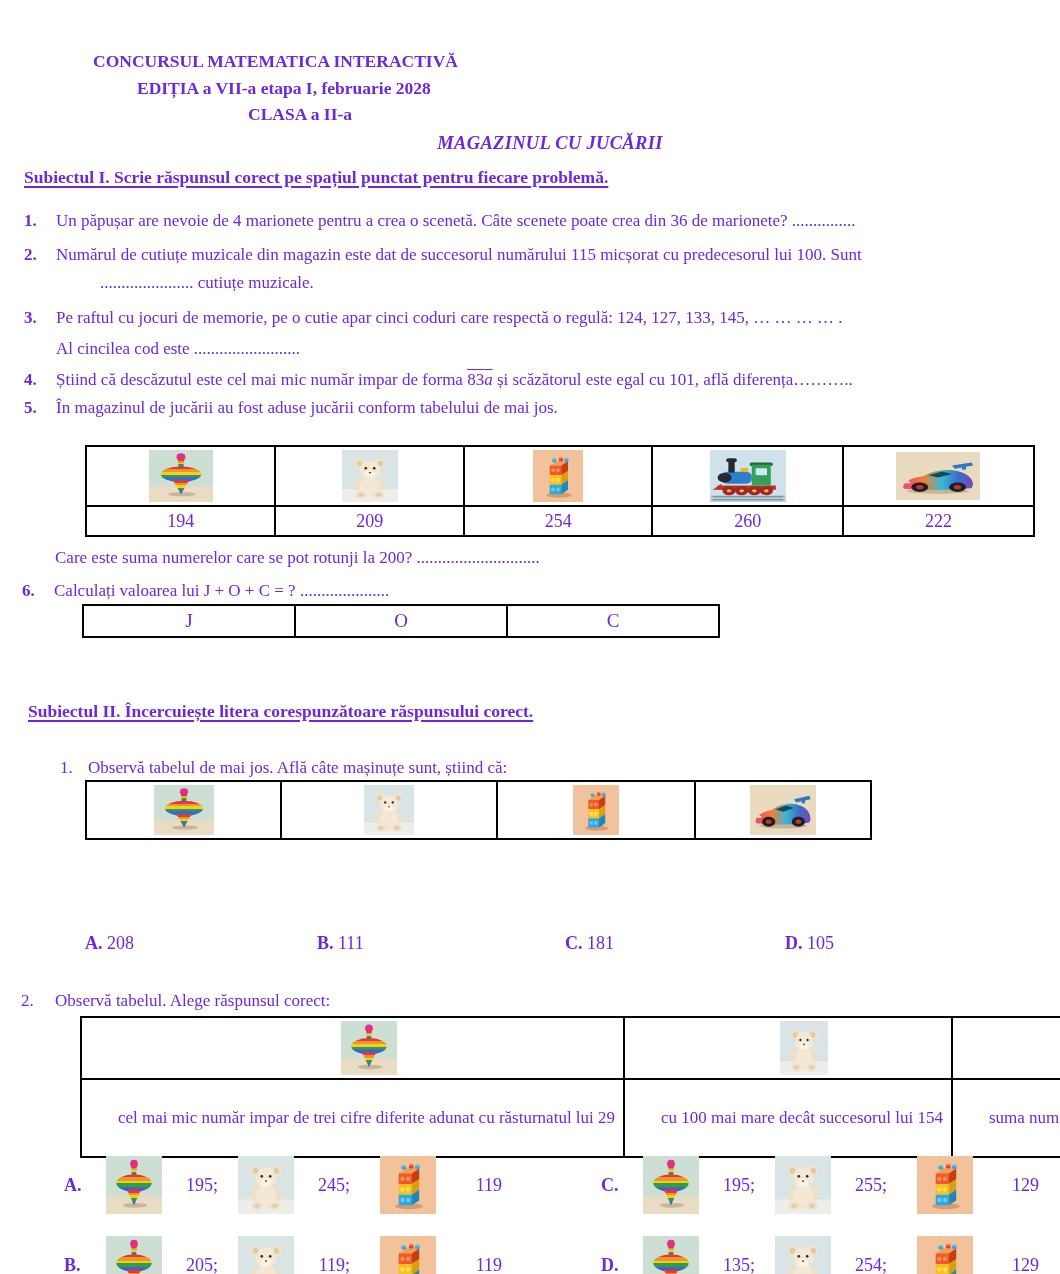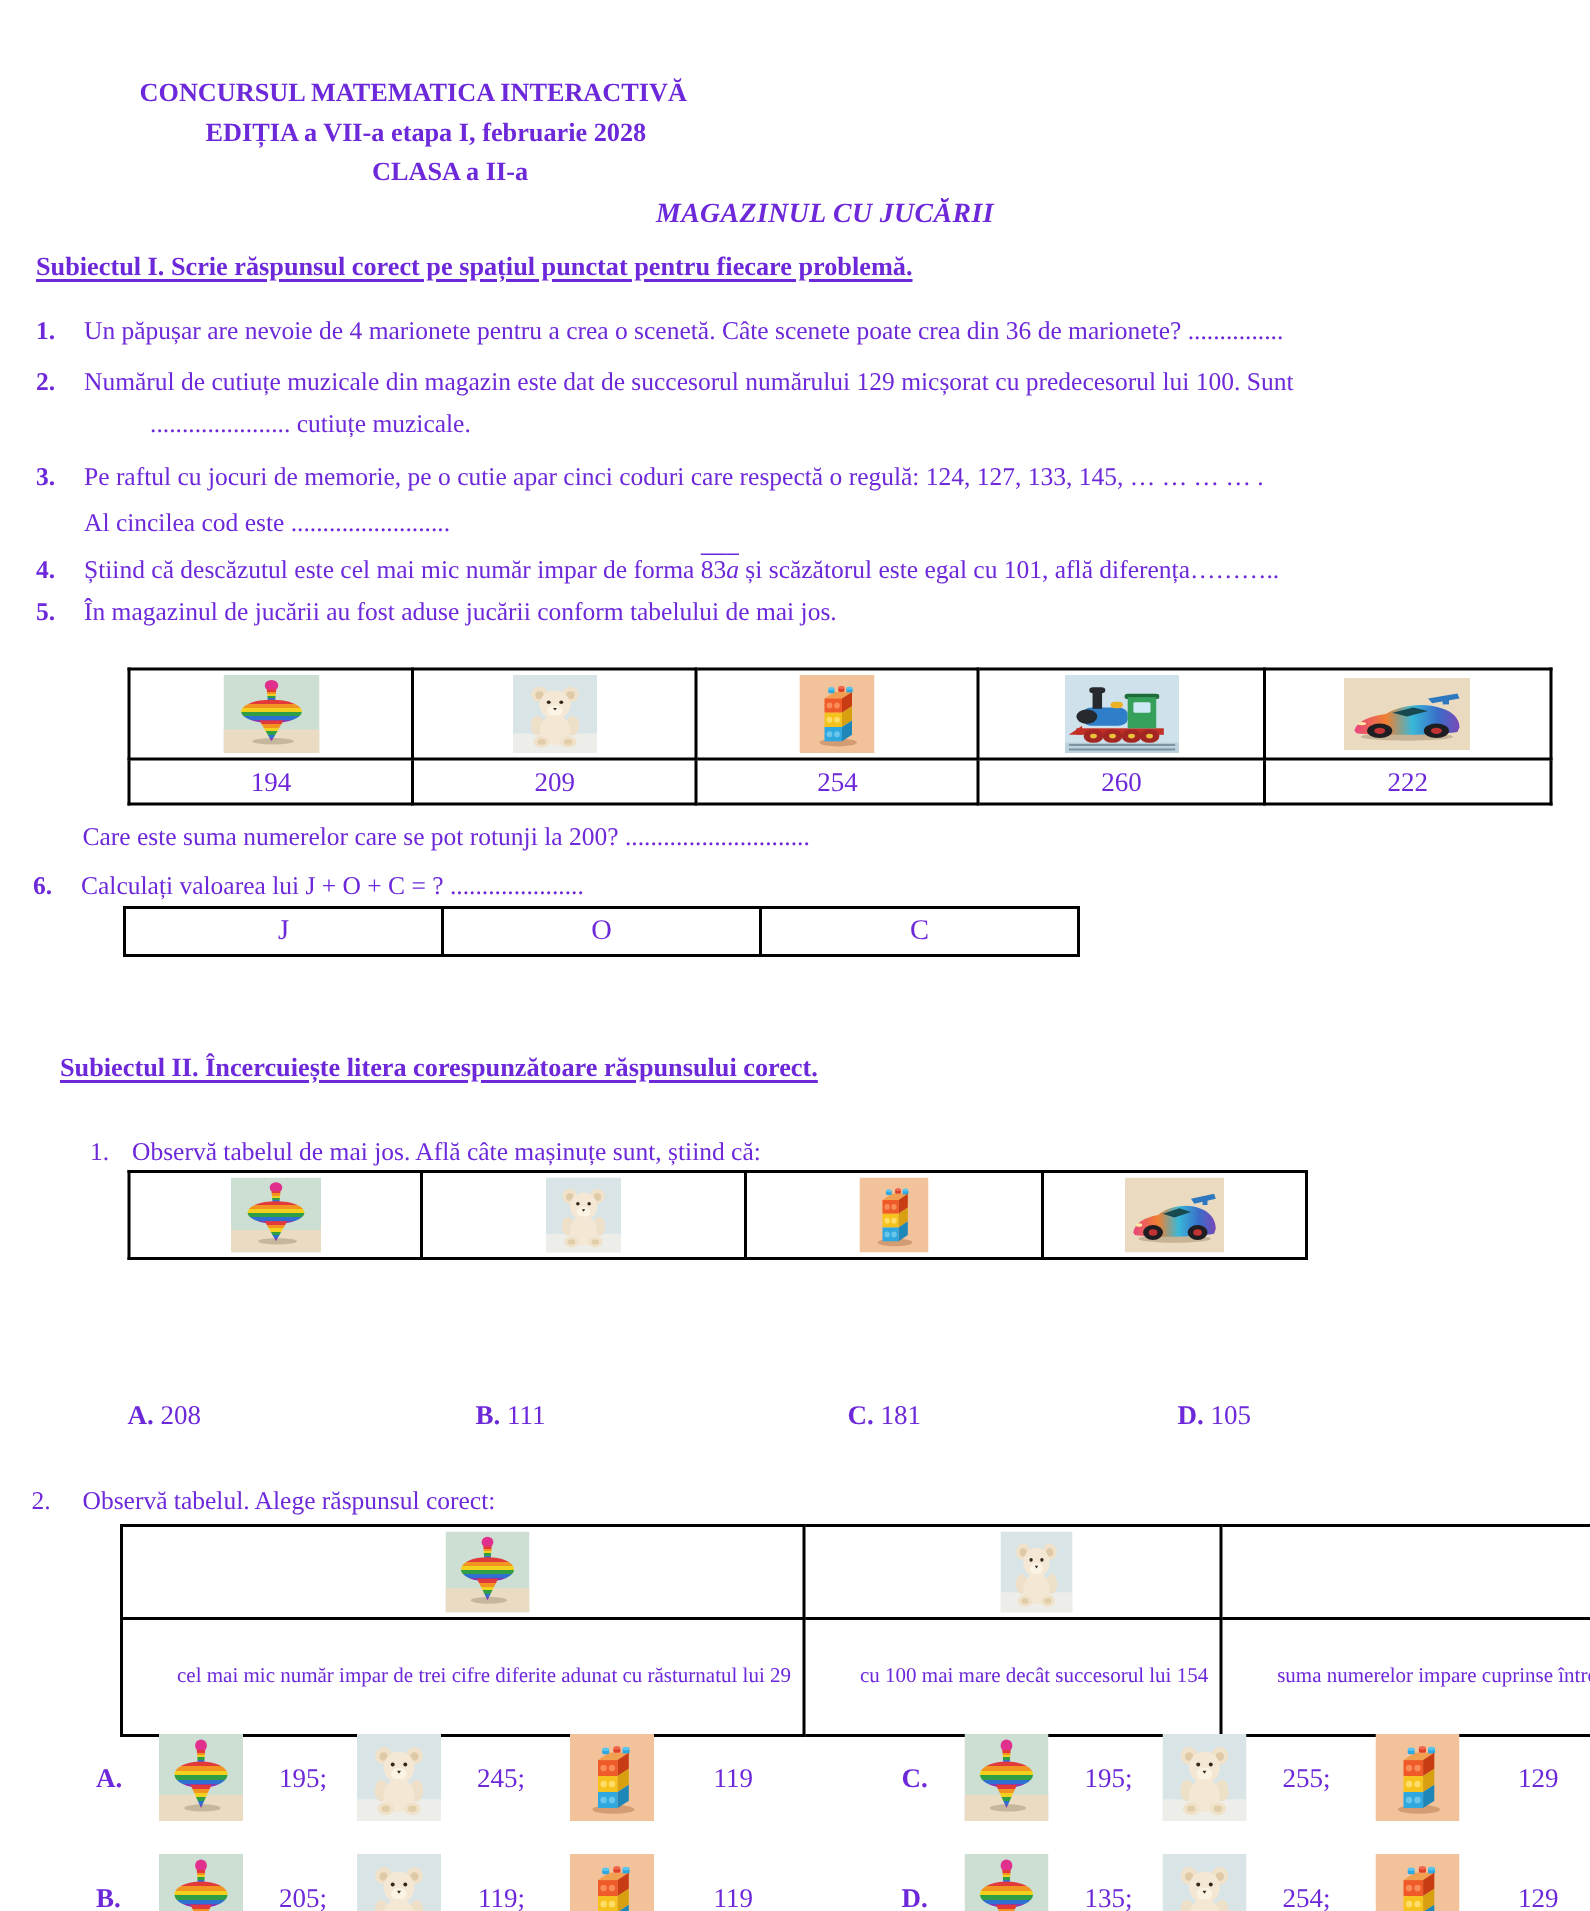--- a/index.html
+++ b/index.html
@@ -15,21 +15,21 @@
   .qnum2{flex:0 0 28px;}
   table{border-collapse:collapse;}
   td{border:2px solid #000;text-align:center;vertical-align:middle;padding:1px 4px;}
   .toy{margin:2px auto;}
   .toy svg{display:block;width:100%;height:100%;}
   .tbl1 td{height:54px;font-family:Liberation Serif, serif;}
   .tbl1 .numrow td{height:26px;font-size:18px;}
   .joc td{width:202px;height:28px;font-size:19px;}
   .joc .valrow td{height:30px;}
   .tbl2 td{font-size:17.5px;line-height:1.32;}
-  .tbl3 td{font-size:14px;line-height:1.32;padding-left:36px;}
+  .tbl3 td{font-size:17px;line-height:1.32;padding-left:36px;}
   .lblcell{padding:3px 8px;}
   .ansline{font-size:18px;}
   .opt-row{position:absolute;display:flex;align-items:center;gap:20px;height:60px;}
   .opt-letter{font-weight:bold;font-size:18px;min-width:22px;}
   .opt-val{font-size:18px;min-width:36px;text-align:right;}
   .opt-toy{width:56px;height:58px;margin:0;}
   .gap-lg{margin-left:10px;}
   .ovl{text-decoration:overline;}
   .ovl .it{font-style:italic;}
 </style>
@@ -45,21 +45,21 @@
 
   <div class="abs sec-head" style="left:24px;top:122px">Subiectul I. Scrie răspunsul corect pe spațiul punctat pentru fiecare problemă.</div>
 
   <div class="abs qline" style="left:24px;top:166px">
     <span class="qnum">1.</span>
     <span>Un păpușar are nevoie de 4 marionete pentru a crea o scenetă. Câte scenete poate crea din 36 de marionete? ...............</span>
   </div>
 
   <div class="abs qline" style="left:24px;top:200px">
     <span class="qnum">2.</span>
-    <span>Numărul de cutiuțe muzicale din magazin este dat de succesorul numărului 129 micșorat cu predecesorul lui 100. Sunt</span>
+    <span>Numărul de cutiuțe muzicale din magazin este dat de succesorul numărului 115 micșorat cu predecesorul lui 100. Sunt</span>
   </div>
   <div class="abs" style="left:100px;top:228px">...................... cutiuțe muzicale.</div>
 
   <div class="abs qline" style="left:24px;top:263px">
     <span class="qnum">3.</span>
     <span>Pe raftul cu jocuri de memorie, pe o cutie apar cinci coduri care respectă o regulă:  124,  127,  133,  145, … … … … .</span>
   </div>
   <div class="abs" style="left:56px;top:294px">Al cincilea cod este .........................</div>
 
   <div class="abs qline" style="left:24px;top:325px">
@@ -230,21 +230,21 @@
   <table class="abs joc" style="left:82px;top:559px">
     <tbody>
         <tr>
       <td>J</td>
       <td>O</td>
       <td>C</td>
     </tr>
   </tbody>
     </table>
 
-  <div class="abs sec-head" style="left:40px;top:656px">Subiectul II. Încercuiește litera corespunzătoare răspunsului corect.</div>
+  <div class="abs sec-head" style="left:28px;top:656px">Subiectul II. Încercuiește litera corespunzătoare răspunsului corect.</div>
 
   <div class="abs qline" style="left:60px;top:713px">
     <span class="qnum2">1.</span>
     <span>Observă tabelul de mai jos. Află câte mașinuțe sunt, știind că:</span>
   </div>
 
   <table class="abs tbl2" style="left:85px;top:735px">
     <tbody>
         <tr>
       <td style="width:185px;height:52px">

